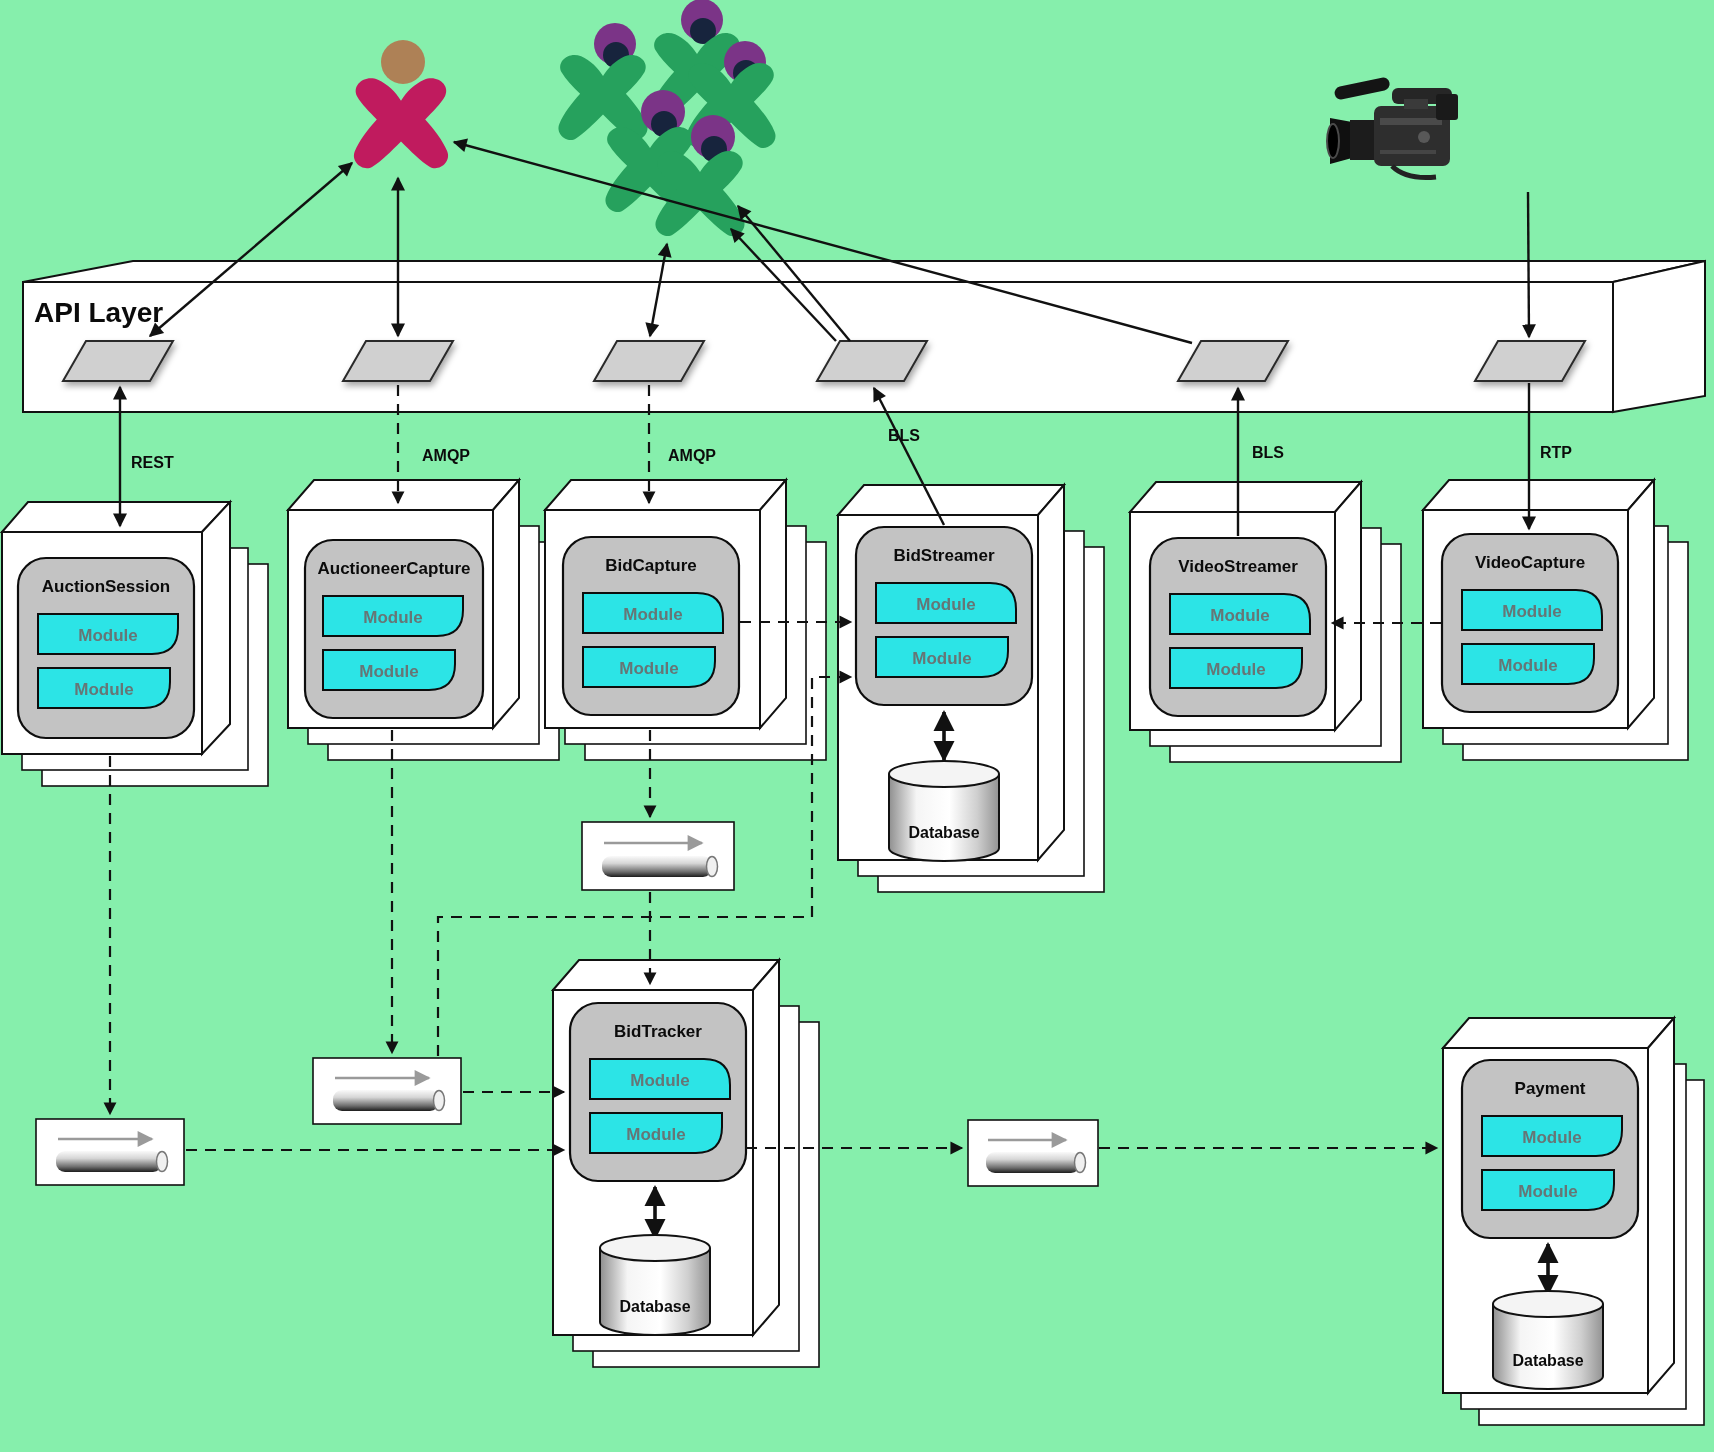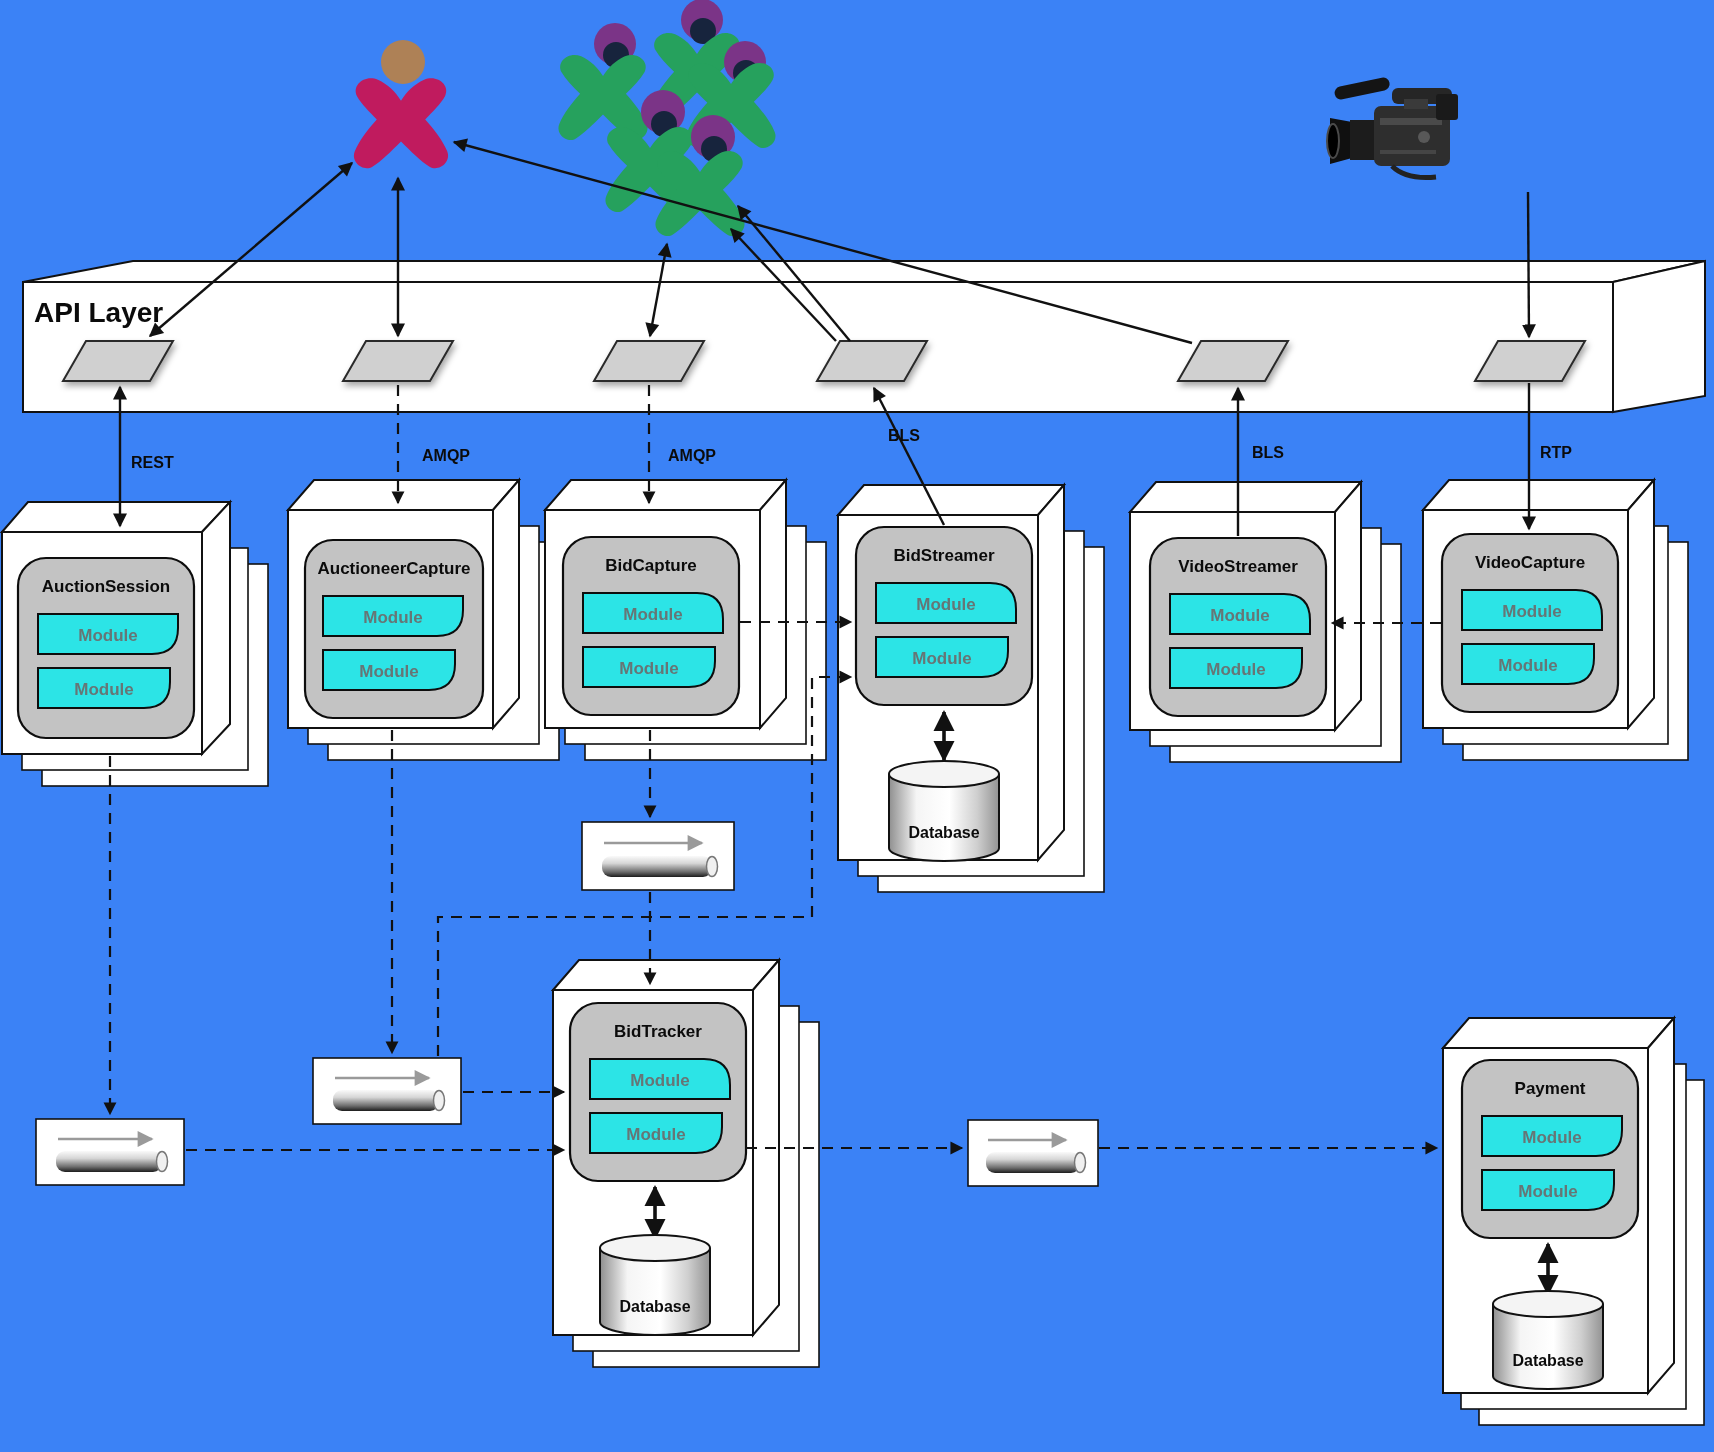--- a/index.html
+++ b/index.html
@@ -1,16 +1,16 @@
 <!DOCTYPE html>
 <html><head>
 <meta charset="utf-8">
 <style>
   html,body{margin:0;padding:0;background:#fff;}
-  #stage{position:relative;width:1714px;height:1452px;background:#3b82f6;overflow:hidden;}
+  #stage{position:relative;width:1714px;height:1452px;background:#86efac;overflow:hidden;}
   svg{display:block;}
   .face{fill:#ffffff;stroke:#111;stroke-width:2;}
   .page{fill:#ffffff;stroke:#111;stroke-width:1.6;}
   .cont{fill:#c3c3c3;stroke:#0d0d0d;stroke-width:2.2;}
   .module{fill:#2ce4e6;stroke:#0d0d0d;stroke-width:2;}
   .port{fill:#d0d0d0;stroke:#2a2a2a;stroke-width:2;}
   .qbox{fill:#fff;stroke:#111;stroke-width:1.6;}
   .solid{stroke:#111;stroke-width:2.4;fill:none;}
   .dash{stroke:#111;stroke-width:2.2;fill:none;stroke-dasharray:11 8;}
   .dbl{stroke:#111;stroke-width:3.6;fill:none;}

